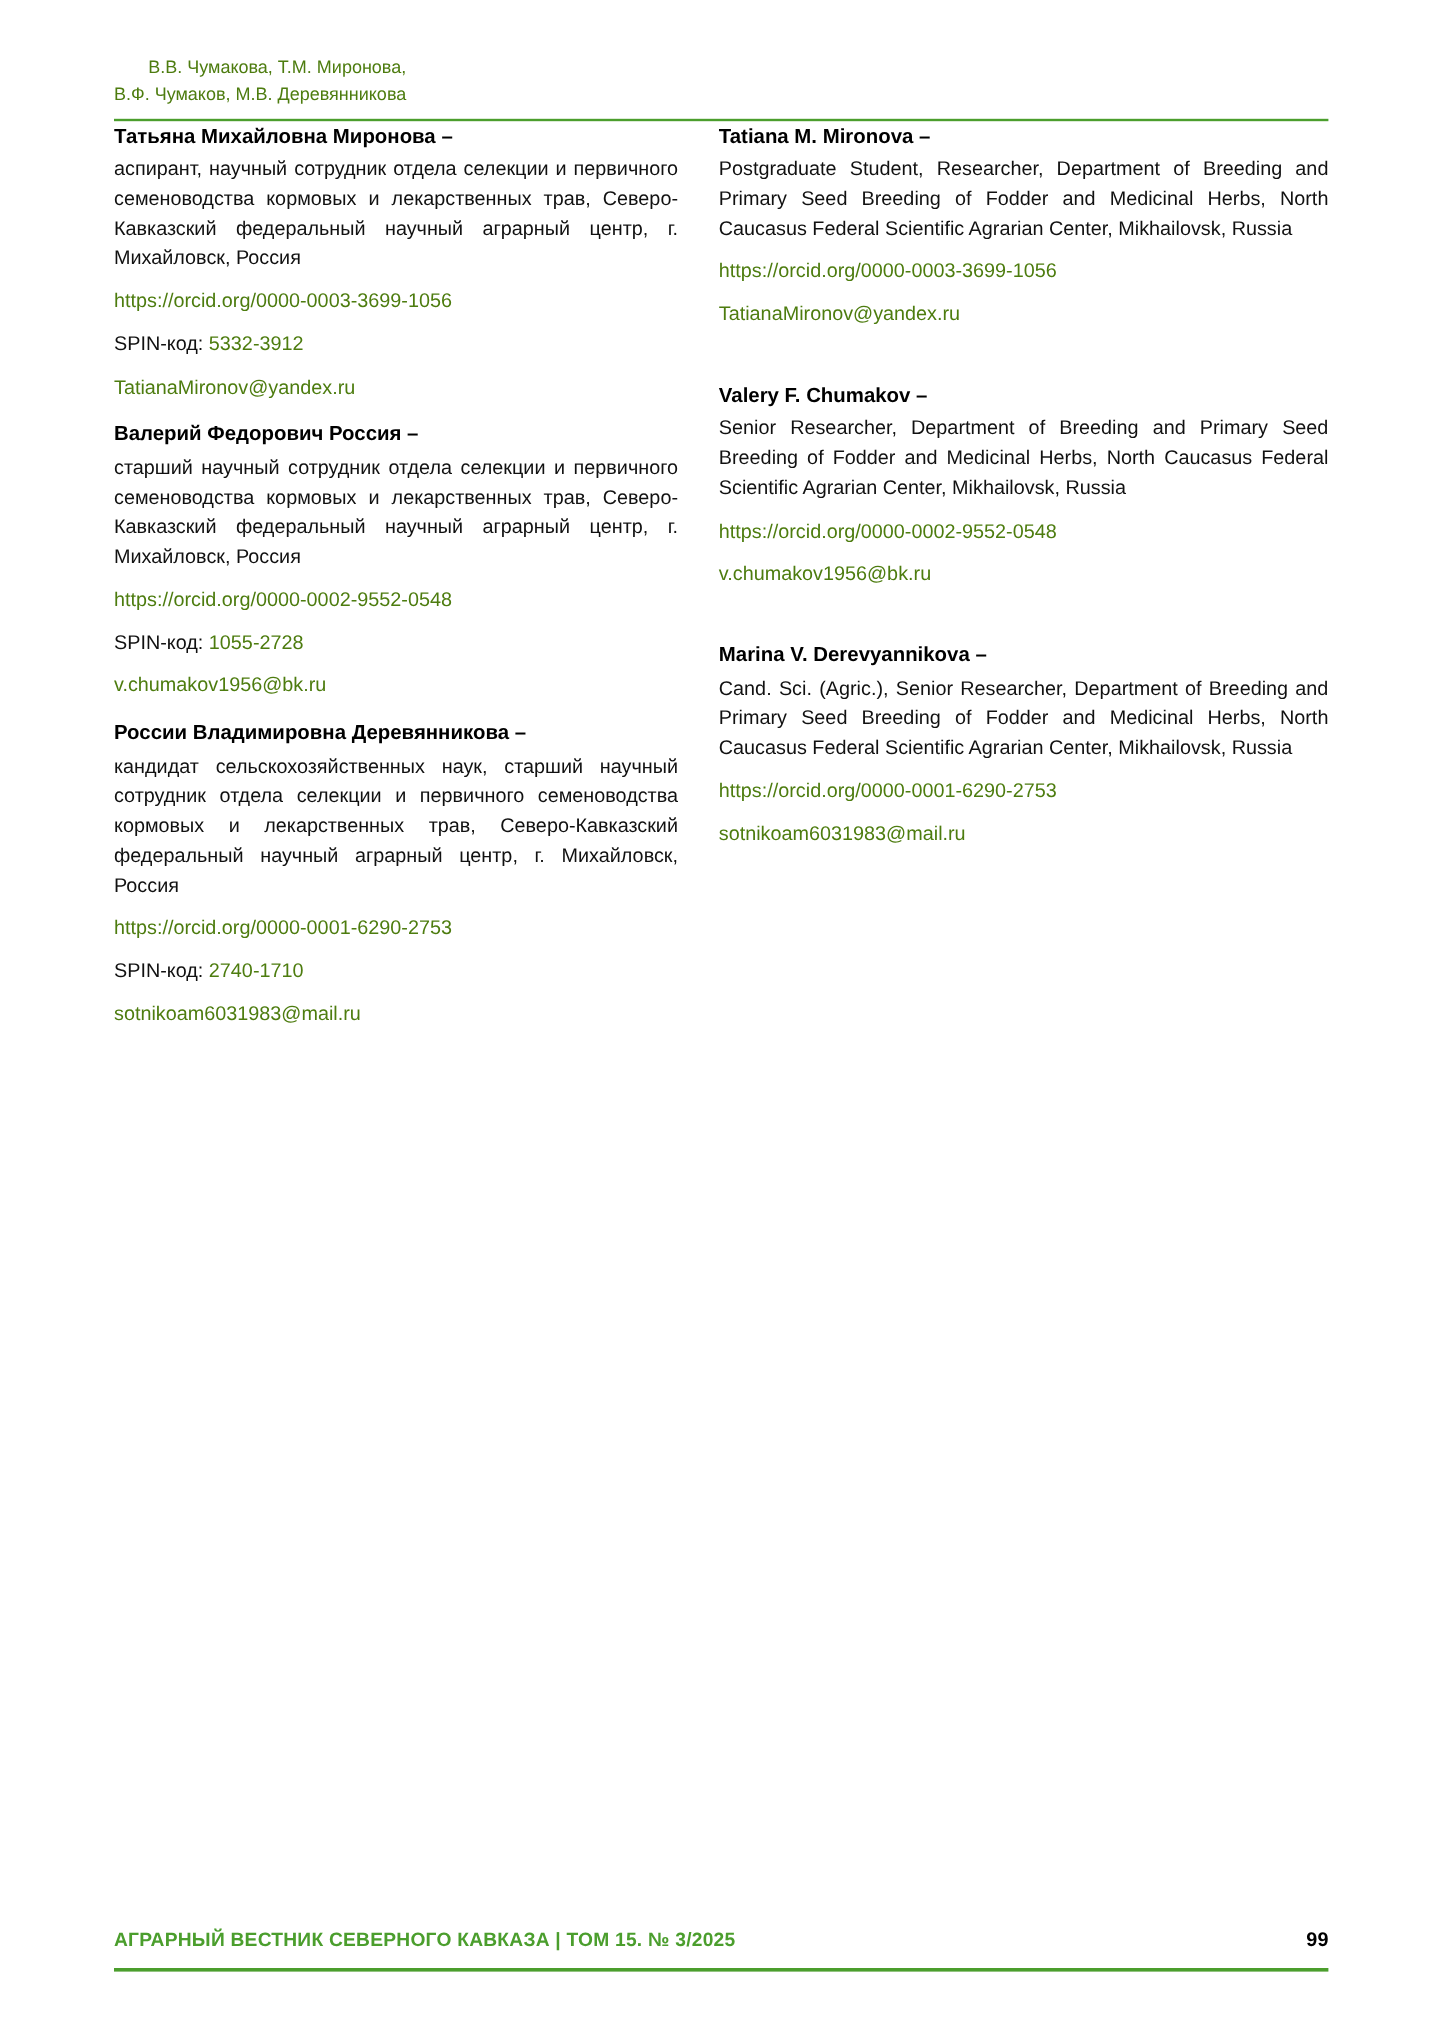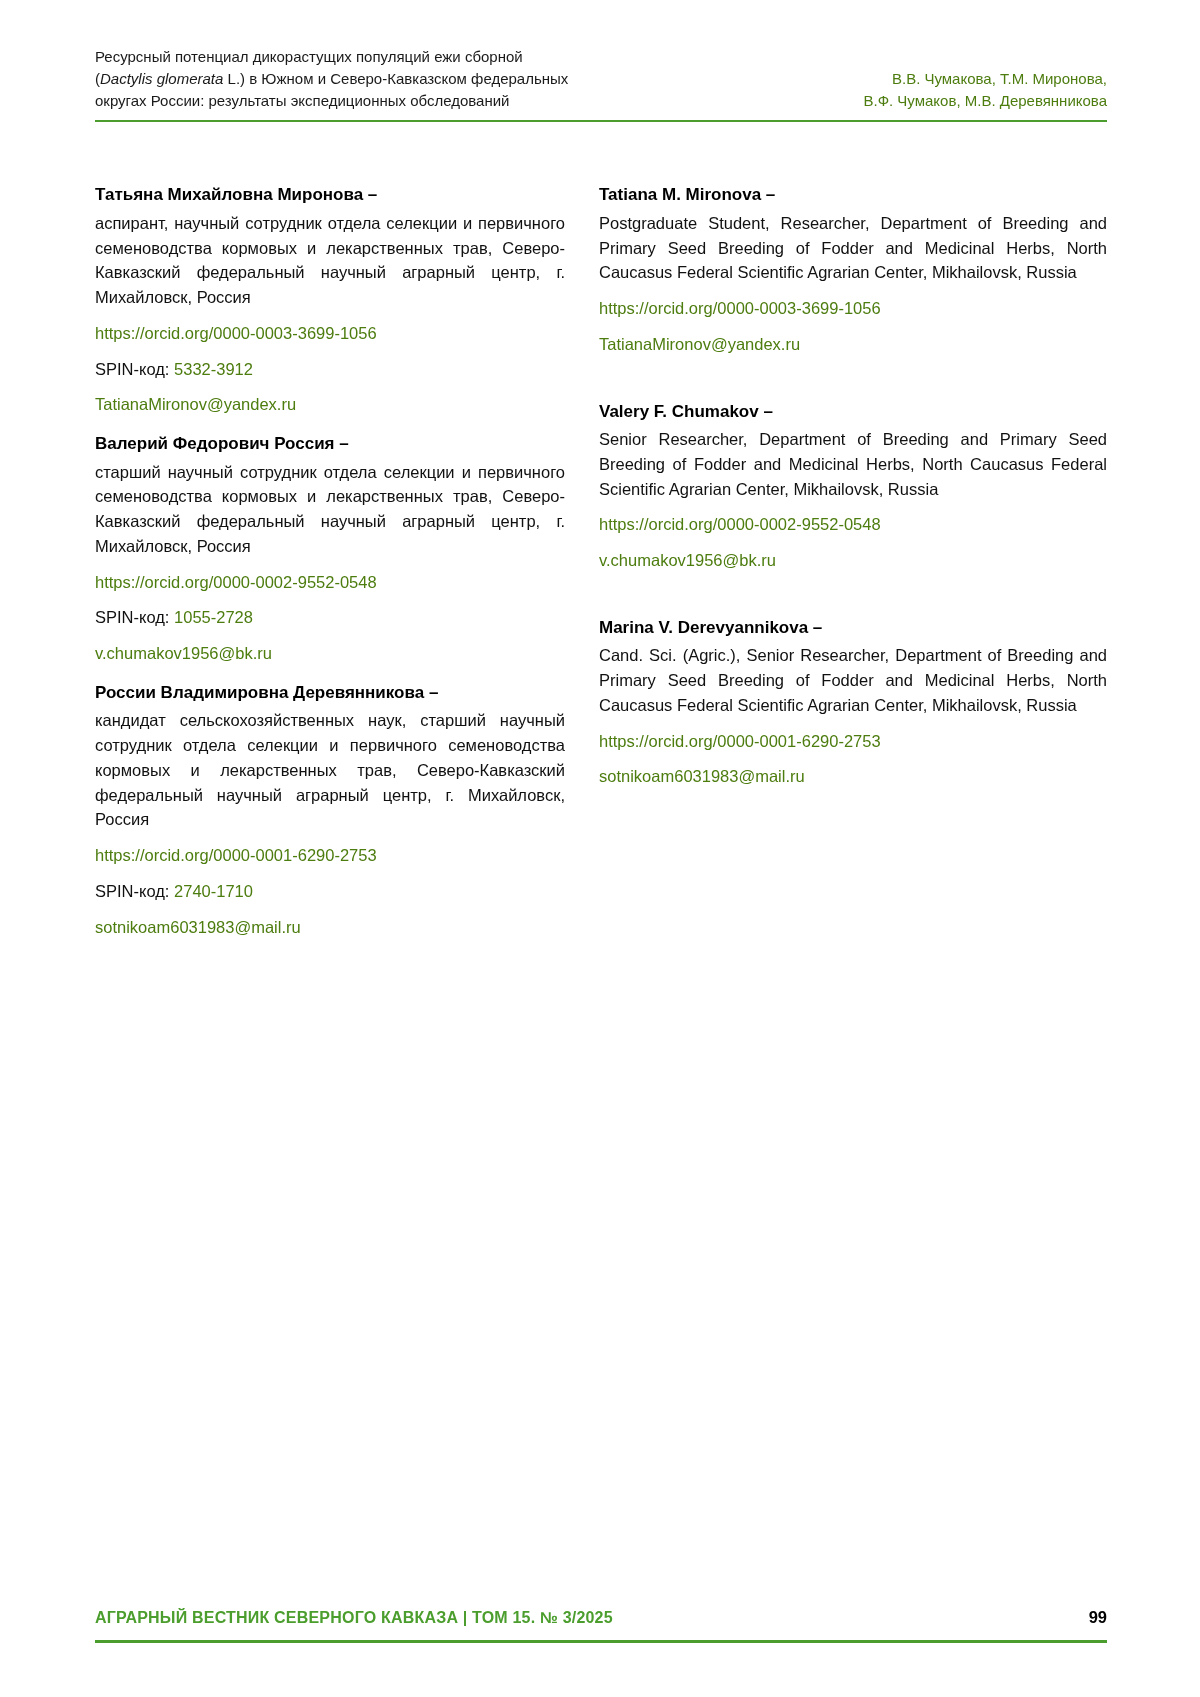--- a/index.html
+++ b/index.html
@@ -38,21 +38,20 @@
     height: 2px;
     background: #4b9e2d;
     margin-top: 9px;
   }
 
   
   .columns {
     display: grid;
     grid-template-columns: 470px 1fr;
     column-gap: 34px;
-    margin-top: 60px;
     font-size: 16.5px;
     line-height: 1.5;
   }
   .author-block { margin-bottom: 14px; }
   .col-en .author-block { margin-bottom: 42px; }
   .author-name {
     font-size: 17px;
     font-weight: 700;
     color: #000;
     margin-bottom: 3px;
@@ -99,25 +98,20 @@
     margin-top: 13px;
   }
 </style>
 </head>
 <body>
 
 <div class="page">
   <div class="inner">
 
     <header class="header">
-      <div class="header-left">
-        <div>Ресурсный потенциал дикорастущих популяций ежи сборной</div>
-        <div><span>(</span><i>Dactylis glomerata</i><span> L.) в Южном и Северо-Кавказском федеральных</span></div>
-        <div>округах России: результаты экспедиционных обследований</div>
-      </div>
       <div class="header-right">
         <div>В.В. Чумакова, Т.М. Миронова,</div>
         <div>В.Ф. Чумаков, М.В. Деревянникова</div>
       </div>
     </header>
 
     <div class="header-rule"></div>
 
     <main class="columns">
 

